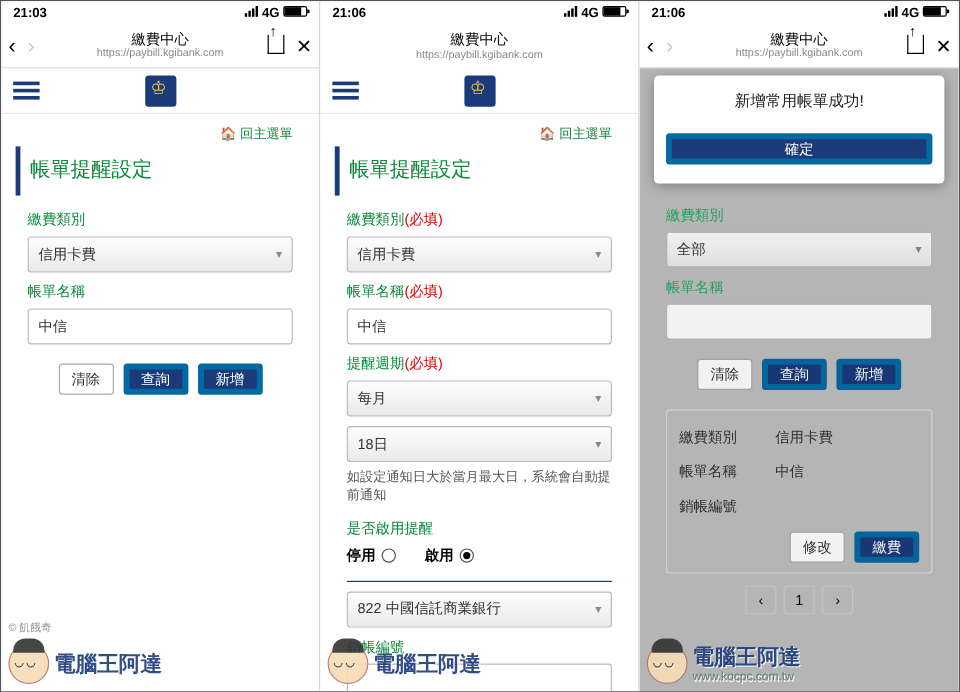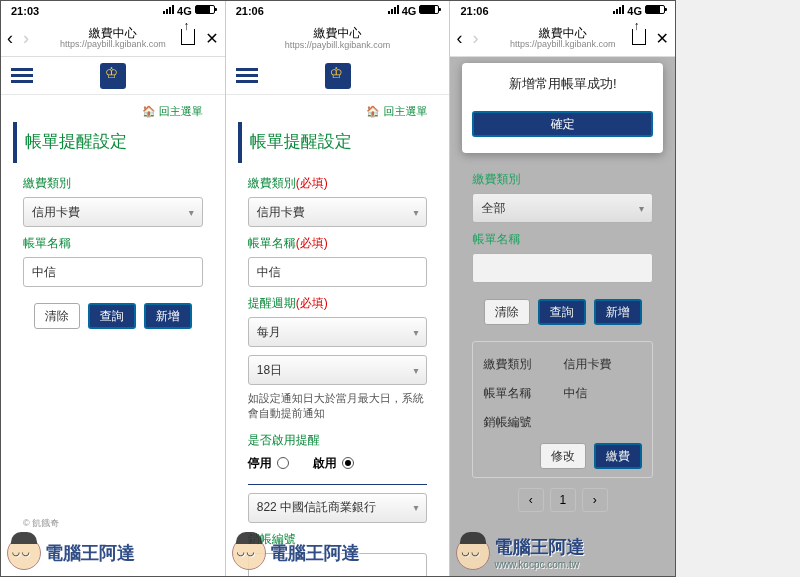--- a/index.html
+++ b/index.html
@@ -1,17 +1,17 @@
 <!DOCTYPE html>
 <html><head>
 <meta charset="utf-8">
 <style>
   * { box-sizing: border-box; margin: 0; padding: 0; }
   body { background: #f0f0f0; font-family: -apple-system, "Helvetica Neue", Arial, "PingFang TC", "Microsoft JhengHei", sans-serif; }
-  .wrap { width: 676px; height: 577px; background: #fff; border: 1px solid #555; display: flex; position: relative; overflow: hidden; }
+  .wrap { width: 800px; height: 577px; background: #fff; border: 1px solid #555; display: flex; position: relative; overflow: hidden; }
   .phone { width: 266px; height: 575px; background: #fff; position: relative; border-right: 1px solid #ccc; overflow: hidden; }
   .phone:last-child { border-right: none; }
 
   
   .status { height: 20px; display: flex; align-items: center; justify-content: space-between; padding: 0 10px; font-size: 11px; font-weight: 600; }
   .status .sig { display: flex; align-items: flex-start; gap: 3px; }
   .bars { display: inline-flex; align-items: flex-end; gap: 1px; }
   .bars i { width: 2px; background: #000; display: inline-block; }
   .bars i:nth-child(1){height:3px}.bars i:nth-child(2){height:5px}.bars i:nth-child(3){height:7px}.bars i:nth-child(4){height:9px}
   .batt { width: 20px; height: 9px; border: 1px solid #000; border-radius: 2px; position: relative; }
@@ -44,21 +44,21 @@
   .lbl { font-size:12px; color:#0a8a3a; font-weight:500; margin:8px 0 5px; }
   .lbl .req { color:#d00; }
   .sel, .inp { width:100%; height:30px; border:1px solid #bbb; border-radius:3px; background:linear-gradient(#fdfdfd,#eaeaea); padding:0 8px; font-size:12px; display:flex; align-items:center; justify-content:space-between; color:#333;}
   .inp { background:#fff; }
   .inp.ph { color:#aaa; }
   .sel::after { content:"▾"; color:#888; font-size:10px; }
 
   .btnrow { display:flex; justify-content:center; gap:8px; margin:16px 0;}
   .btn { min-width:44px; height:26px; border-radius:3px; font-size:12px; display:flex; align-items:center; justify-content:center; padding:0 10px;}
   .btn.wh { background:#fff; border:1px solid #aaa; color:#333;}
-  .btn.bl { background:#1a3a7a; color:#fff; border:2px solid #0369a1;}
+  .btn.bl { background:#1a3a7a; color:#fff; border:5px solid #0369a1;}
 
   .note { font-size:11px; color:#555; margin:6px 0 10px; line-height:1.4;}
   .radios { display:flex; gap:24px; align-items:center; margin:6px 0 12px;font-weight:bold;}
   .radios label { display:flex; align-items:center; gap:5px; font-size:12px;}
   .radio { width:12px; height:12px; border:1px solid #555; border-radius:50%; display:inline-block; position:relative;}
   .radio.on::after { content:""; position:absolute; inset:2px; background:#000; border-radius:50%;}
   hr.sep { border:none; border-top:1px solid #1a3a7a; margin:8px 0;}
 
   
   .mask { position:absolute; inset:56px 0 0 0; background:rgba(120,120,120,0.55); }
@@ -136,21 +136,21 @@
       <div class="inp">
           <span>中信</span>
         </div>
 
       <div class="btnrow">
         <div class="btn wh">清除</div>
         <div class="btn bl">查詢</div>
         <div class="btn bl">新增</div>
       </div>
     </div>
-    <div class="wm small" style="left:22px">© 飢餓奇</div>
+    <div class="wm small" style="left:6px">© 飢餓奇</div>
     <div class="wm" style="left:6px">
       <span class="face"></span>
       <span>電腦王阿達</span>
     </div>
   </div>
 
   <div class="phone">
     <div class="status">
       <span>21:06</span>
       <span class="sig">

